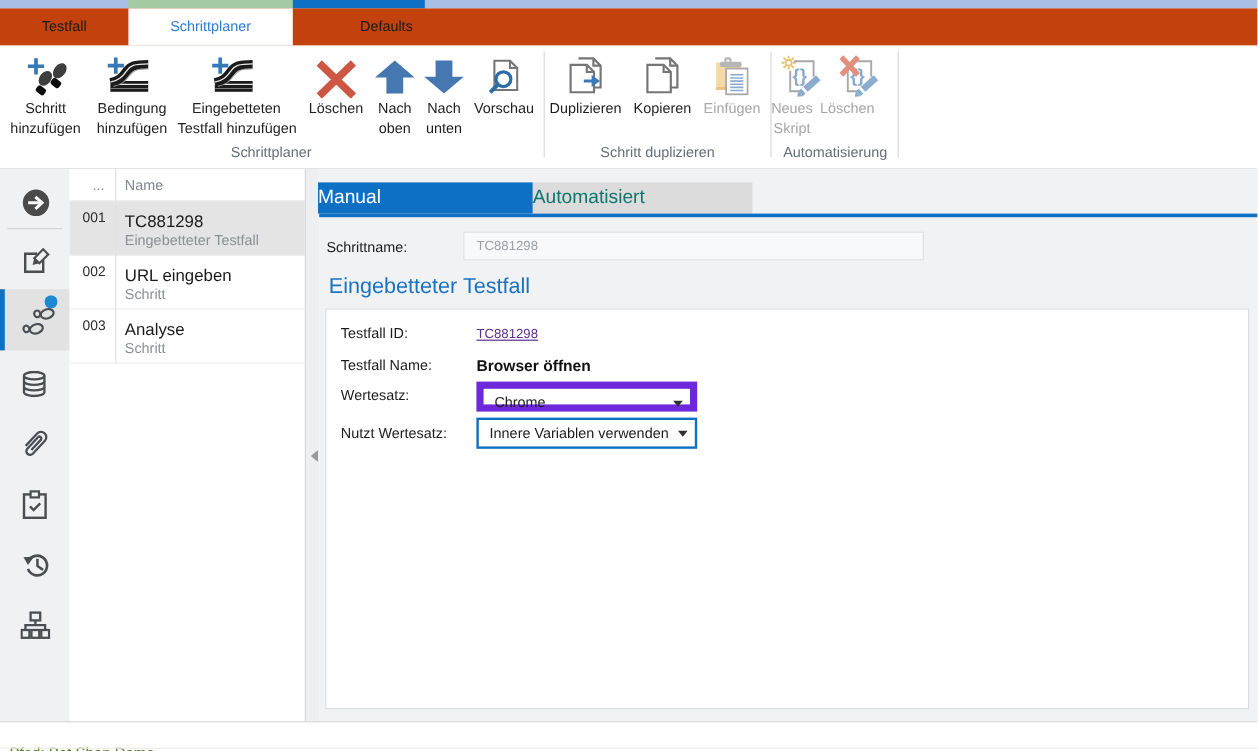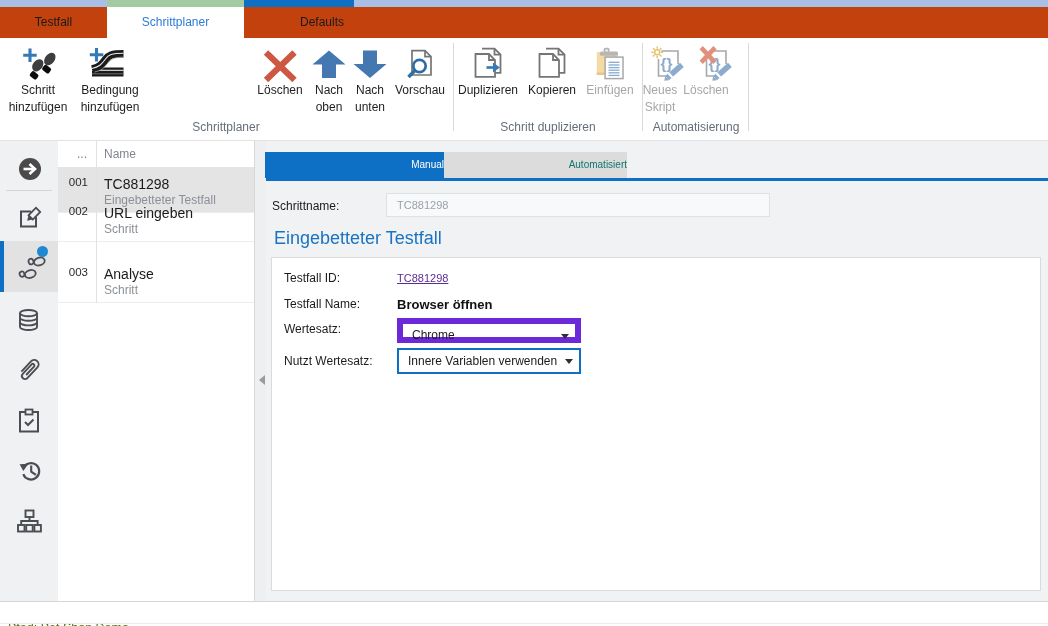--- a/index.html
+++ b/index.html
@@ -43,21 +43,21 @@
 .ltit { position:absolute; left:46px; font-size:14px; color:#1a1a1a; }
 .lsub { position:absolute; left:46px; font-size:12px; color:#8a9096; }
 #lcol { position:absolute; left:38px; top:0; width:1px; height:162px; background:#e2e2e2; z-index:5; }
 
 
 #gutter { left:255px; top:141px; width:11px; height:460px; background:#eeeff1; }
 #coll { left:259px; top:375px; width:0; height:0; border-top:5px solid transparent; border-bottom:5px solid transparent; border-right:6px solid #9b9b9b; }
 
 
 #main { left:266px; top:141px; width:782px; height:460px; background:#f0f2f4; }
-.ctab { position:absolute; top:11px; height:26px; text-align:right; line-height:26px; font-size:10px; }
+.ctab { position:absolute; top:11px; height:26px; text-align:left; line-height:26px; font-size:16px; }
 #ctab1 { left:-1px; width:179px; background:#0e70c4; color:#fff; }
 #ctab2 { left:178px; width:183px; background:#dcdcdc; color:#0f766e; }
 #cline { position:absolute; left:0; top:37px; width:782px; height:3px; background:#0e70c4; }
 #schrittlab { position:absolute; left:6px; top:58px; font-size:12px; color:#1b1b1b; }
 #schrittin { position:absolute; left:120px; top:52px; width:384px; height:24px; background:#f8f9fa; border:1px solid #dfe1e3; line-height:22px; padding-left:10px; font-size:11px; color:#9aa1a8; }
 #heading { position:absolute; left:8px; top:87px; font-size:18px; color:#1a73c1; }
 #gbox { position:absolute; left:5px; top:116px; width:770px; height:334px; background:#fff; border:1px solid #d9dbdd; }
 .flab { position:absolute; left:12px; font-size:12px; color:#1b1b1b; }
 .fval { position:absolute; left:125px; font-size:12px; }
 #flink { color:#5c2d91; text-decoration:underline; font-size:11px; }
@@ -108,20 +108,34 @@
         <path d="M4 26.3 h31.5" stroke="#fff" stroke-width="1.1" opacity="0.9"></path>
         <path d="M4 29.8 h31.5" stroke="#909090" stroke-width="0.9" opacity="0.8"></path>
         <path d="M4 25 C11 23.5 13.5 21 17.5 15.5 C20.5 11.2 23.5 9.7 35.5 9.7" stroke="#1b1b1b" stroke-width="7.6" fill="none"></path>
         <path d="M4 24.5 C11 23 13.5 20.5 17.5 15 C20.5 10.7 23.5 9.2 35.5 9.2" stroke="#fff" stroke-width="1.1" fill="none" opacity="0.9"></path>
         <path d="M6.5 28 C13.5 26.5 15.5 24.5 19.5 19.5 C22.5 15.5 25.5 13.2 35.5 13.2" stroke="#a0a0a0" stroke-width="1" fill="none" opacity="0.8"></path>
       </svg>
     </div>
         <div class="lb">Bedingung<br>hinzufügen</div>
       </div>
 
+    <div class="rit" style="left:148px; width:98px;">
+        <div class="ic">
+      <svg width="44" height="38" viewBox="0 0 44 38">
+        <path d="M8.5 4 v13.5 M1.8 10.7 h13.5" stroke="#3579b8" stroke-width="3.1" fill="none"></path>
+        <rect x="4" y="23.5" width="31.5" height="9" fill="#1b1b1b"></rect>
+        <path d="M4 26.3 h31.5" stroke="#fff" stroke-width="1.1" opacity="0.9"></path>
+        <path d="M4 29.8 h31.5" stroke="#909090" stroke-width="0.9" opacity="0.8"></path>
+        <path d="M4 25 C11 23.5 13.5 21 17.5 15.5 C20.5 11.2 23.5 9.7 35.5 9.7" stroke="#1b1b1b" stroke-width="7.6" fill="none"></path>
+        <path d="M4 24.5 C11 23 13.5 20.5 17.5 15 C20.5 10.7 23.5 9.2 35.5 9.2" stroke="#fff" stroke-width="1.1" fill="none" opacity="0.9"></path>
+        <path d="M6.5 28 C13.5 26.5 15.5 24.5 19.5 19.5 C22.5 15.5 25.5 13.2 35.5 13.2" stroke="#a0a0a0" stroke-width="1" fill="none" opacity="0.8"></path>
+      </svg>
+    </div>
+        <div class="lb">Eingebetteten<br>Testfall hinzufügen</div>
+      </div>
 
     <div class="rit" style="left:254px; width:52px;">
         <div class="ic">
       <svg width="34" height="38" viewBox="0 0 34 38">
         <path d="M3 8.5 L31.5 36 M31.5 8.5 L3 36" stroke="#cd5742" stroke-width="6.2"></path>
       </svg>
     </div>
         <div class="lb">Löschen</div>
       </div>
 
@@ -318,21 +332,21 @@
     <div id="lhead">
         <span style="position:absolute; right:167px; top:6px;">...</span>
         <span style="position:absolute; left:46px; top:6px;">Name</span>
       </div>
     <div id="lcol"></div>
     <div class="lrow" style="top:27px; background:#e4e4e4;">
       <div class="lnum" style="top:8px;">001</div>
       <div class="ltit" style="top:8px;">TC881298</div>
       <div class="lsub" style="top:25px;">Eingebetteter Testfall</div>
     </div>
-    <div class="lrow" style="top:56px;">
+    <div class="lrow" style="top:72px;">
       <div class="lnum" style="top:8px;">002</div>
       <div class="ltit" style="top:8px;">URL eingeben</div>
       <div class="lsub" style="top:25px;">Schritt</div>
     </div>
     <div class="lrow" style="top:117px;">
       <div class="lnum" style="top:8px;">003</div>
       <div class="ltit" style="top:8px;">Analyse</div>
       <div class="lsub" style="top:25px;">Schritt</div>
     </div>
   </div>

